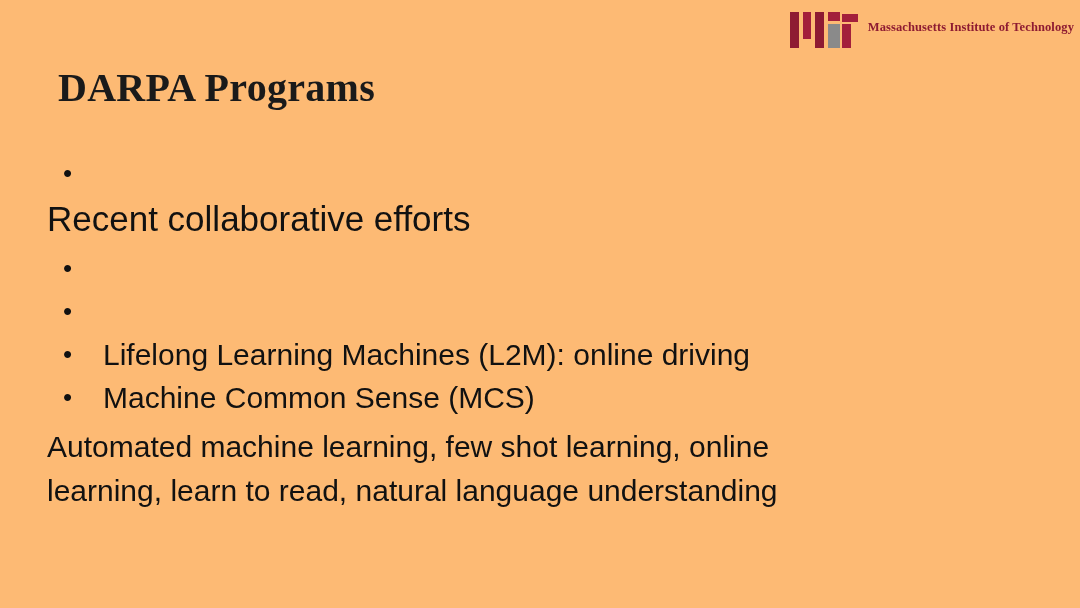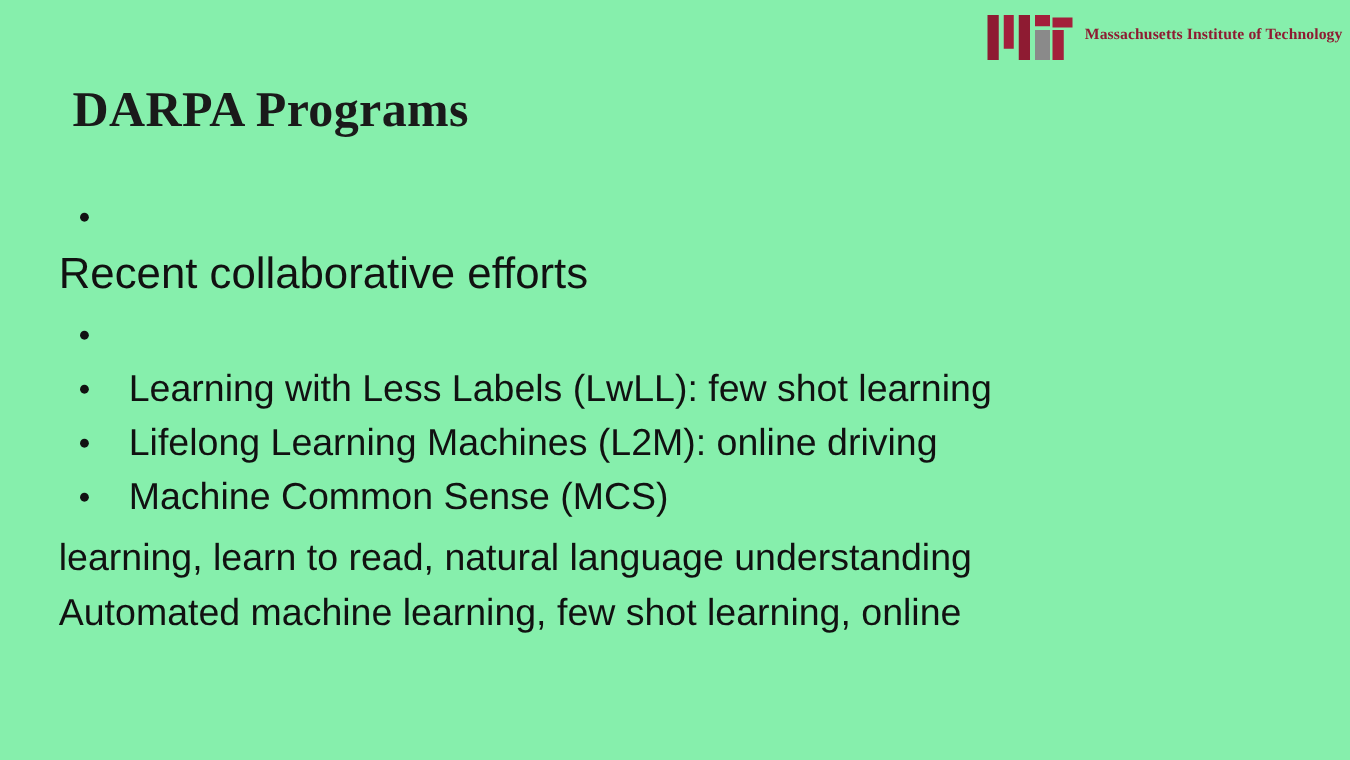--- a/index.html
+++ b/index.html
@@ -11,21 +11,21 @@
     height: 608px;
     background: #ffffff;
     font-family: "Liberation Sans", sans-serif;
     overflow: hidden;
     position: relative;
   }
 
   .slide {
     position: absolute;
     inset: 0;
-    background: #86efac;
+    background: #fdba74;
   }
 
   
   .logo-block {
     position: absolute;
     top: 8px;
     right: 6px;
     display: flex;
     align-items: center;
     gap: 10px;
@@ -148,31 +148,30 @@
     </div>
 
     <div class="line lead plain-line">Recent collaborative efforts</div>
 
     <div class="group-sub">
       <div class="bullet-row line">
         <span class="dot">•</span>
       </div>
       <div class="bullet-row line">
         <span class="dot">•</span>
-        <span class="txt">Learning with Less Labels (LwLL): few shot learning</span>
       </div>
       <div class="bullet-row line">
         <span class="dot">•</span>
         <span class="txt">Lifelong Learning Machines (L2M): online driving</span>
       </div>
       <div class="bullet-row line">
         <span class="dot">•</span>
         <span class="txt">Machine Common Sense (MCS)</span>
       </div>
     </div>
 
     <div class="para group-tail">
+      <div class="line">Automated machine learning, few shot learning, online</div>
       <div class="line">learning, learn to read, natural language understanding</div>
-      <div class="line">Automated machine learning, few shot learning, online</div>
     </div>
 
   </div>
 </div>
 
 </body></html>

